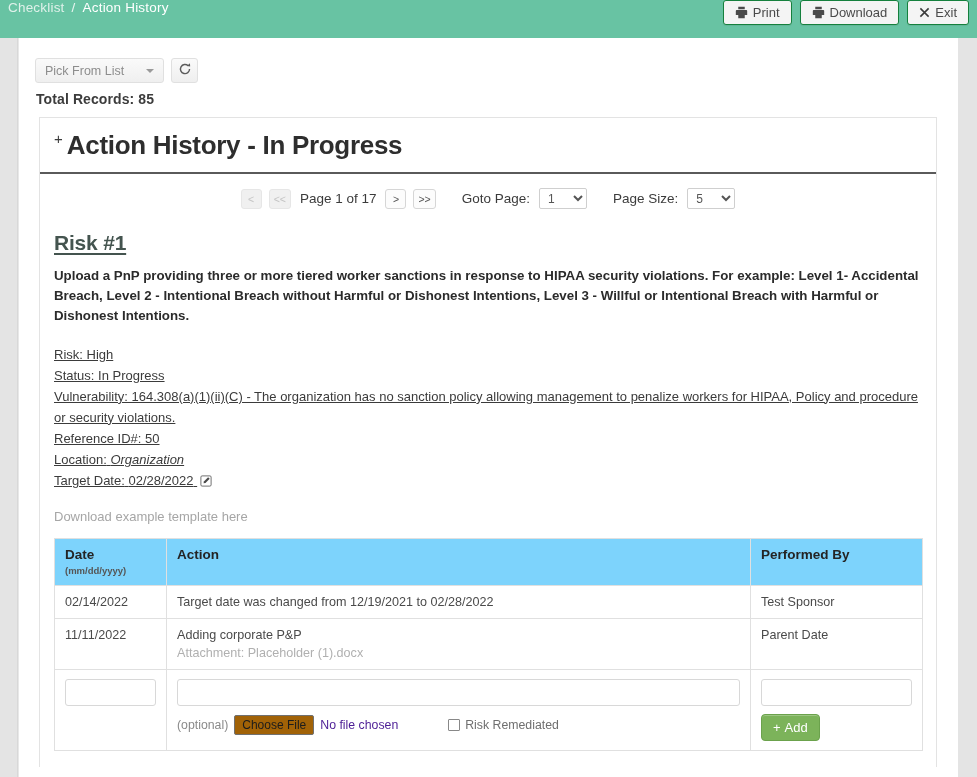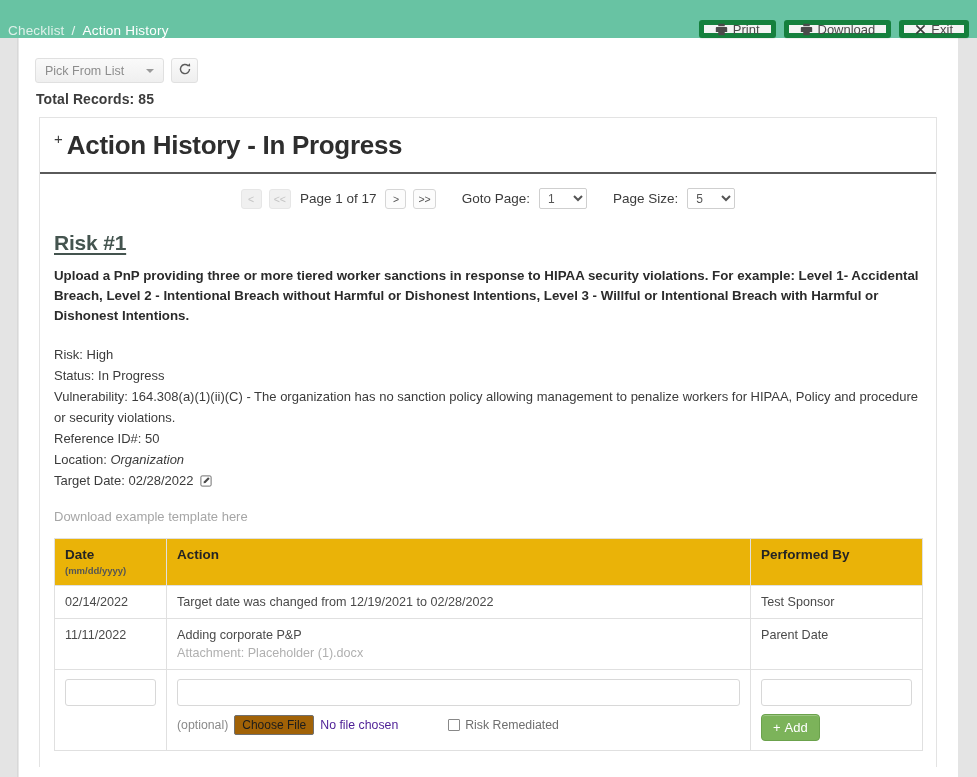--- a/index.html
+++ b/index.html
@@ -10,43 +10,43 @@
     background: #e8e8e8;
     font-family: "Liberation Sans", sans-serif;
     -webkit-font-smoothing: antialiased;
   }
 
   
   .topbar {
     position: absolute; top: 0; left: 0;
     width: 977px; height: 38px;
     background: #68c3a3;
-    display: flex; align-items: flex-end;
+    display: flex; align-items: flex-start;
     z-index: 20;
   }
   .breadcrumb {
     display: flex; align-items: center;
     margin-left: 8px;
     font-size: 13.5px;
     color: #e6f5ef;
     letter-spacing: .2px;
   }
   .breadcrumb .crumb-link { color: #dff1ea; cursor: pointer; }
   .breadcrumb .crumb-sep { margin: 0 7px; color: #e9f6f1; }
   .breadcrumb .crumb-current { color: #ffffff; }
 
   .topbar-actions {
     margin-left: auto; margin-right: 8px;
     display: flex; align-items: center; gap: 8px;
   }
   .tbtn {
     background: #f4f4f4;
-    border: 5px solid #15803d;
+    border: 1px solid #15803d;
     border-radius: 3px;
-    height: 18px;
+    height: 25px;
     padding: 0 11px;
     display: flex; align-items: center; gap: 5px;
     font-size: 13px;
     color: #4a4a4a;
     cursor: pointer;
     box-shadow: 0 1px 1px rgba(0,0,0,.07);
     white-space: nowrap;
   }
   .tbtn svg { display: block; }
 
@@ -176,20 +176,21 @@
   .risk-desc {
     margin-top: 11px;
     font-size: 13.3px; font-weight: bold; color: #2b2b2b;
     line-height: 1.52;
     max-width: 870px;
   }
   .meta {
     margin-top: 17px;
     font-size: 13px; color: #3b3b3b;
     line-height: 1.62;
+    text-decoration: underline;
   }
   .meta-row { display: block; }
   .meta em { font-style: italic; }
   .edit-icon {
     display: inline-block;
     vertical-align: -2px;
     margin-left: 3px;
     cursor: pointer;
   }
   .assignee-link {
@@ -209,21 +210,21 @@
     table-layout: fixed;
   }
   table.actions th, table.actions td {
     border: 1px solid #e0e0e0;
     text-align: left;
     vertical-align: top;
   }
   table.actions th {
     padding: 8px 10px;
     font-size: 13.5px; font-weight: bold; color: #242424;
-    background: #eab308;
+    background: #7dd3fc;
   }
   table.actions th .hint {
     font-size: 9.5px; font-weight: bold; color: #555;
   }
   table.actions td {
     padding: 9px 10px;
     font-size: 12.6px; color: #4a4a4a;
   }
   td.col-date { width: 112px; }
   td.col-by { width: 172px; }

